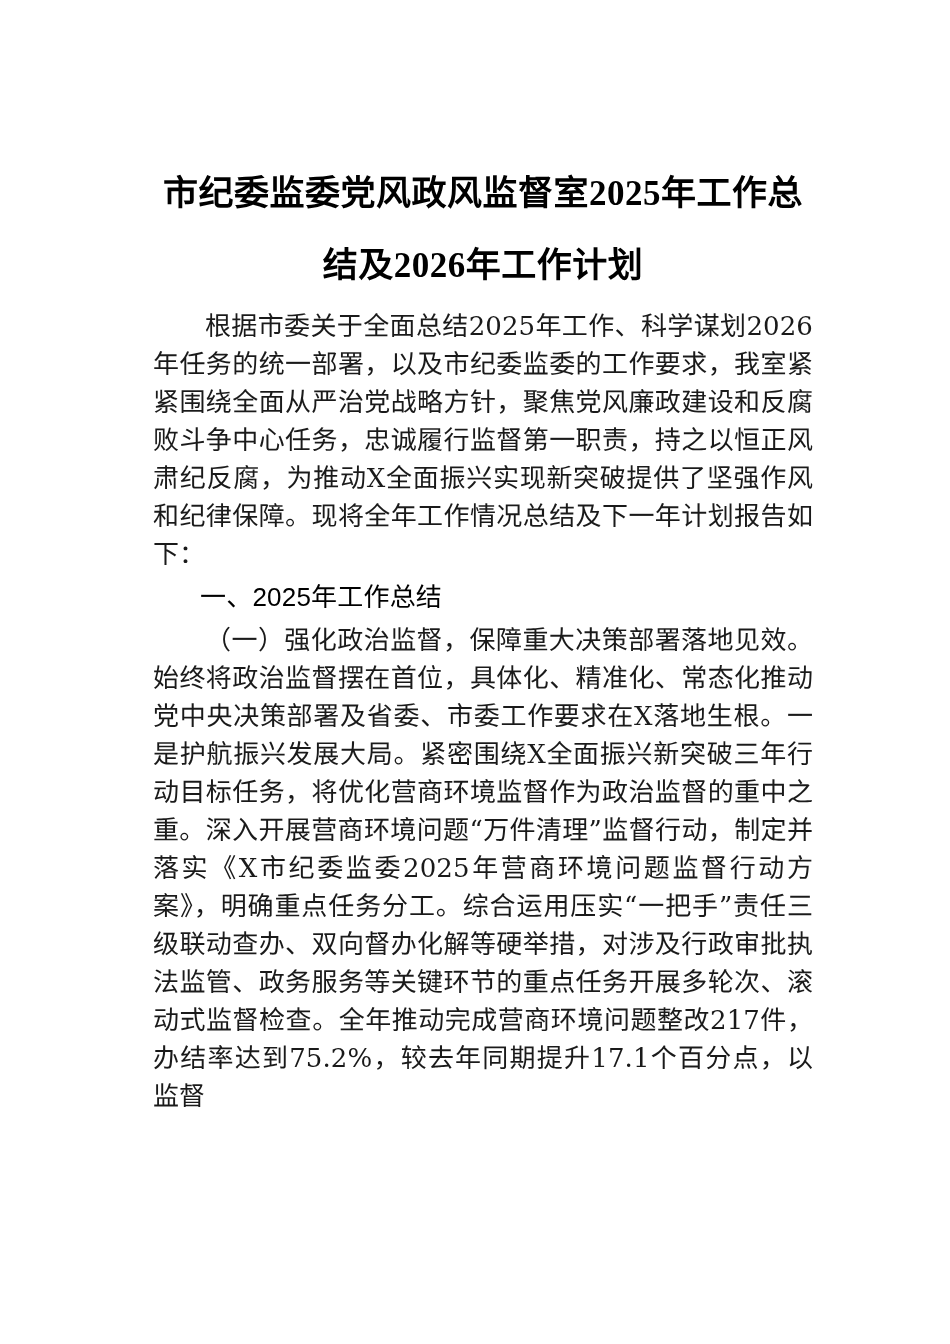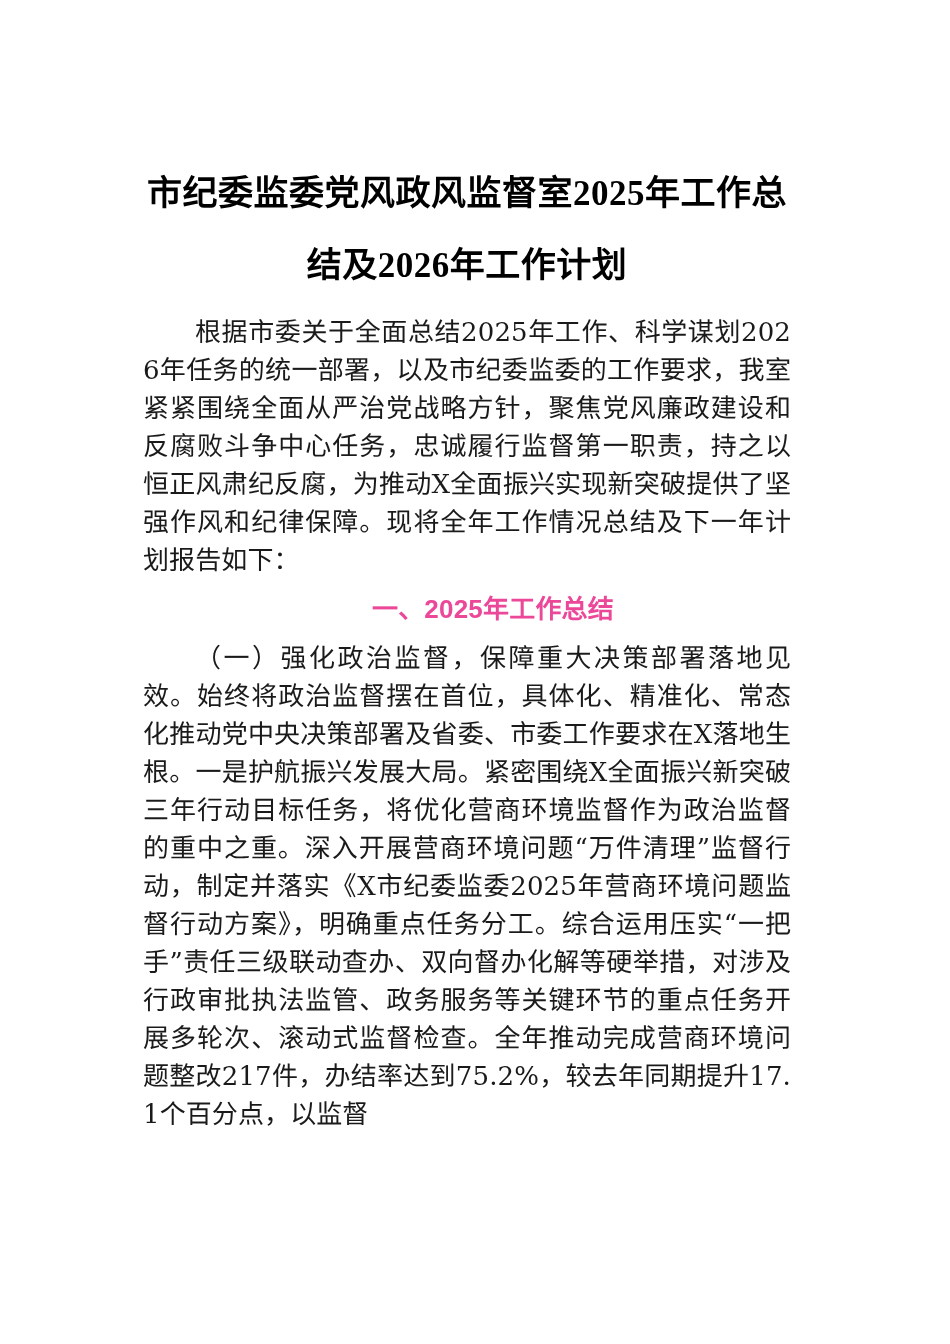--- a/index.html
+++ b/index.html
@@ -13,21 +13,21 @@
     position: relative;
     width: 950px;
     height: 1344px;
     background: #ffffff;
     overflow: hidden;
     box-sizing: border-box;
   }
 
   .content {
     position: absolute;
-    left: 132px;
+    left: 148px;
     top: 0;
     width: 670px;
   }
 
   
   .doc-title {
     margin: 0;
     padding-top: 158px;
     font-family: "Liberation Serif", "DejaVu Serif", serif;
     font-weight: bold;
@@ -36,32 +36,31 @@
     color: #000000;
     text-align: center;
     letter-spacing: 0.5px;
     text-rendering: optimizeLegibility;
   }
 
   
   .section-heading {
     margin: 0;
     font-family: "Liberation Sans", "DejaVu Sans", sans-serif;
-    font-weight: bold;
+    font-weight: normal;
     font-size: 26px;
     line-height: 38px;
-    color: #ec4899;
+    color: #000000;
     text-indent: 52px;
     letter-spacing: 0.2px;
-    text-align: center;
   }
 
   
   .body-par {
-    margin: 11px;
+    margin: 5px;
     font-family: "DejaVu Serif", "Liberation Serif", serif;
     font-size: 26px;
     line-height: 38px;
     color: #1a1a1a;
     text-indent: 52px;
     text-align: justify;
     text-justify: inter-ideograph;
     letter-spacing: 0.1px;
     word-break: break-all;
   }

